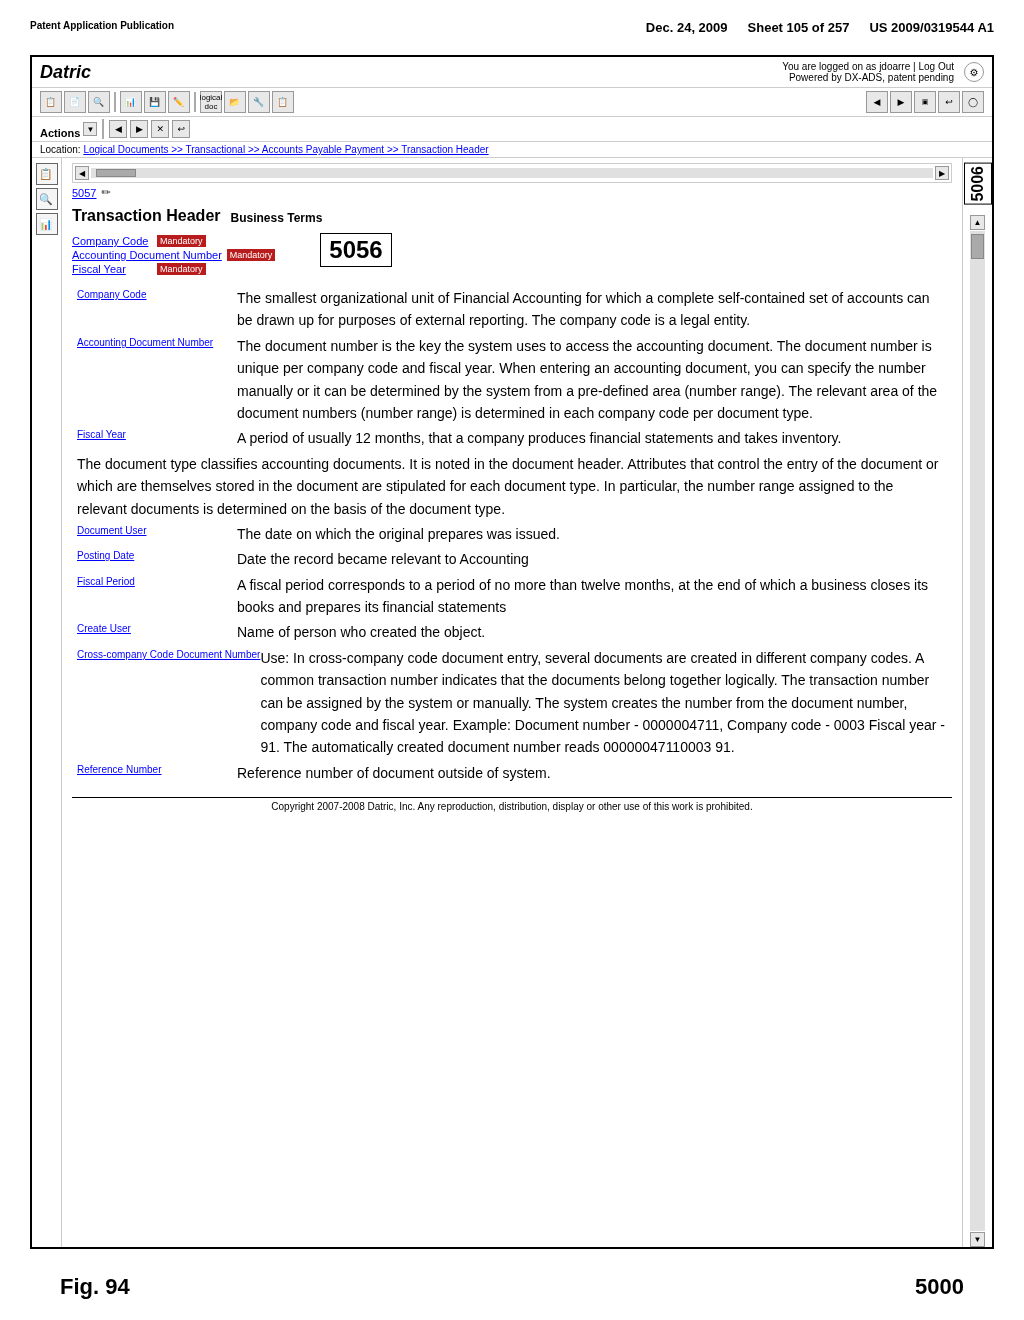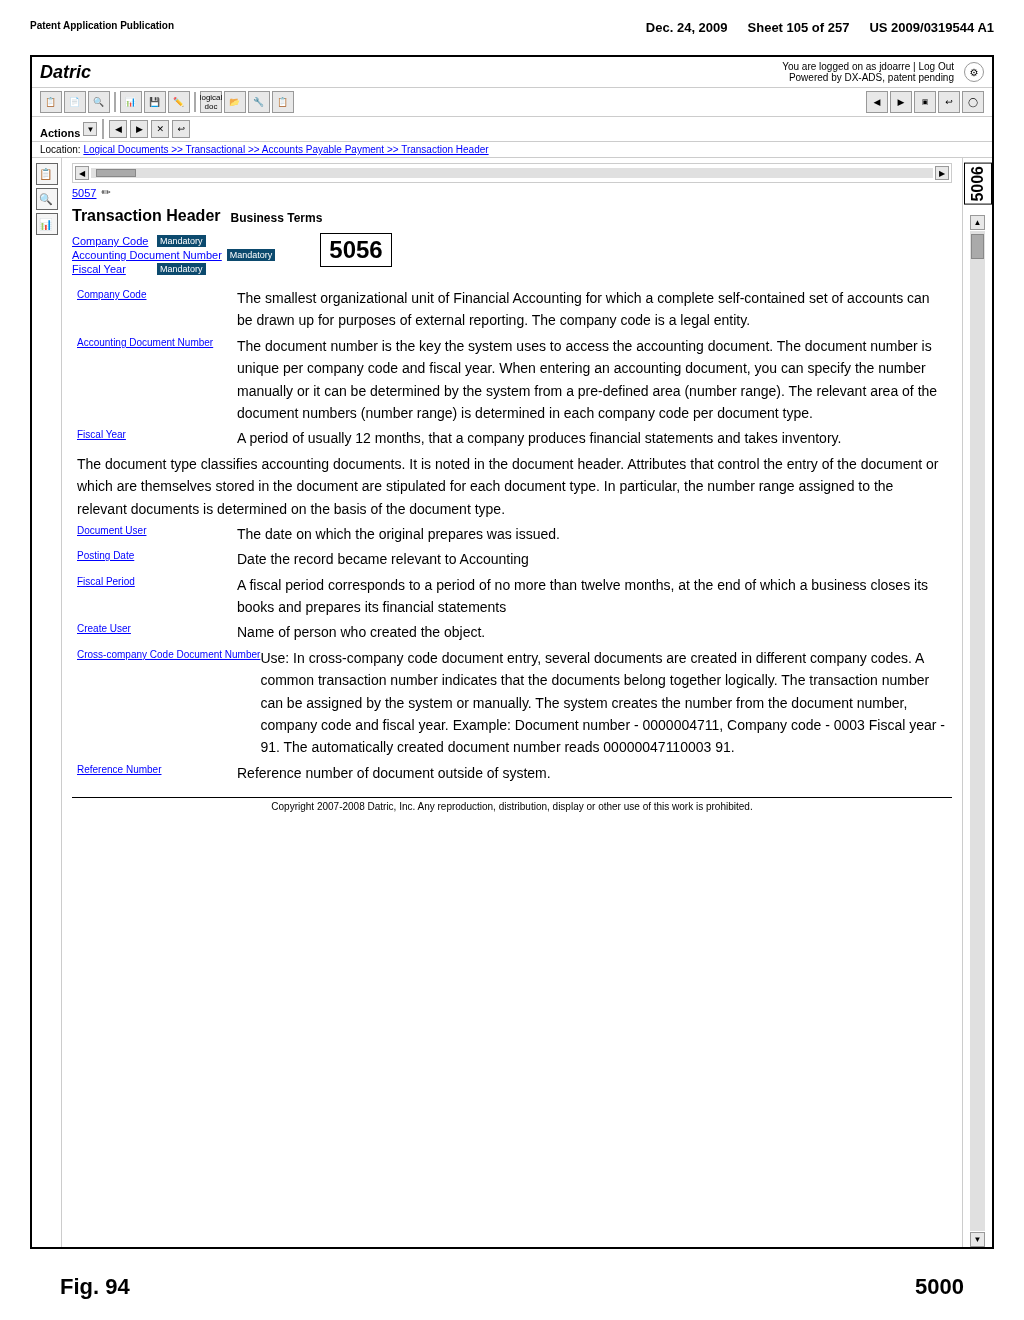--- a/index.html
+++ b/index.html
@@ -182,21 +182,21 @@
     }
 
     .field-label {
       color: #00f;
       text-decoration: underline;
       min-width: 80px;
       font-size: 11px;
     }
 
     .mandatory-badge {
-      background: #0c4a6e;
+      background: #b91c1c;
       color: #fff;
       font-size: 9px;
       padding: 1px 3px;
       margin-left: 5px;
     }
 
     
     .big-number {
       font-size: 24px;
       font-weight: bold;

